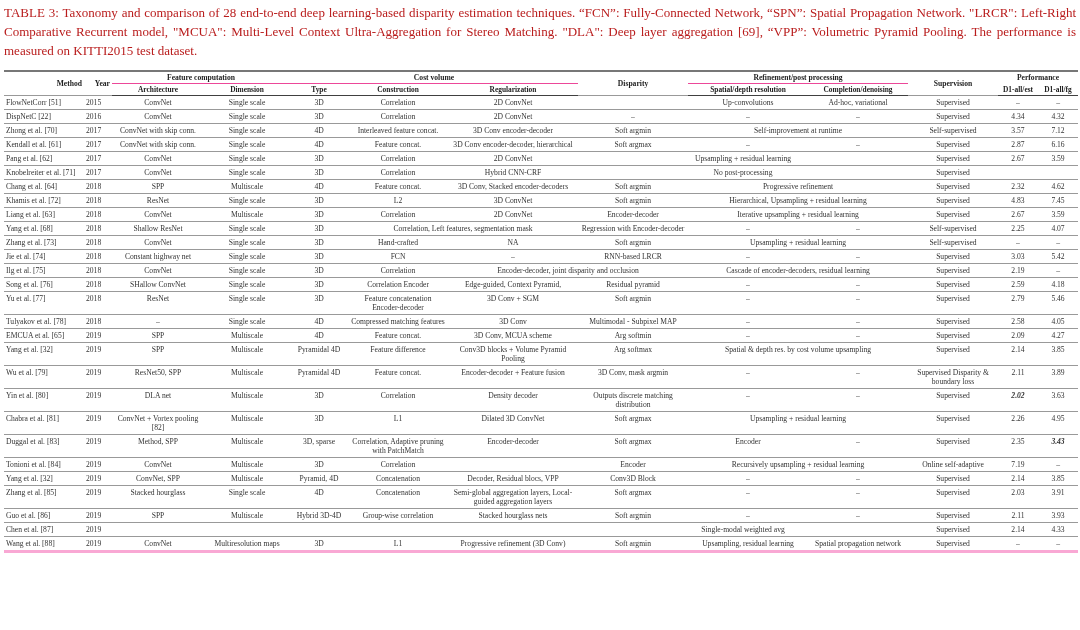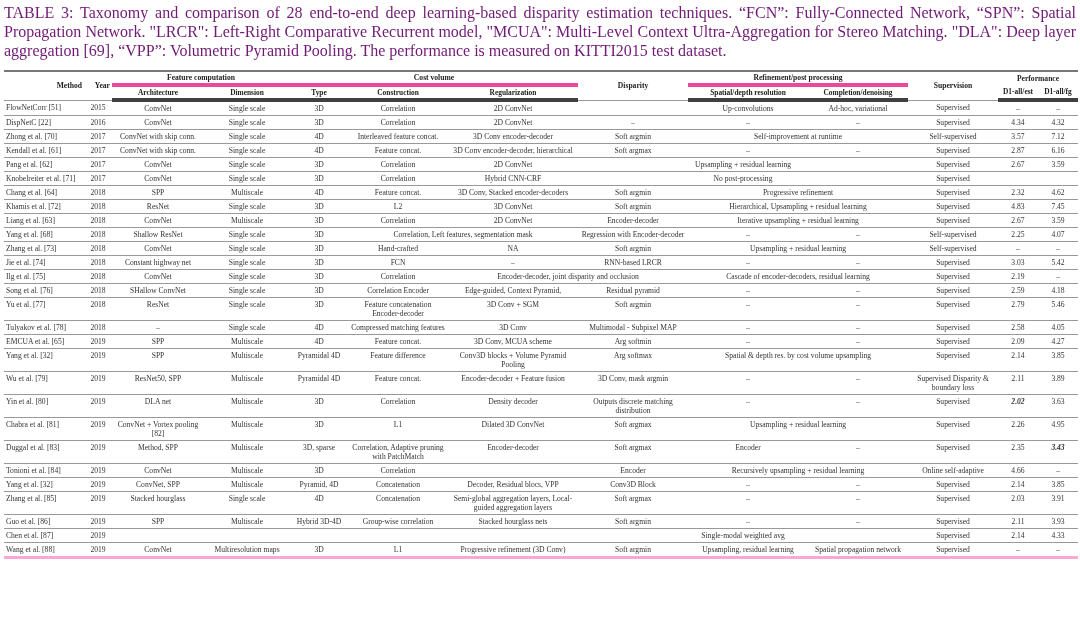--- a/index.html
+++ b/index.html
@@ -4,41 +4,41 @@
 <style>
   html, body { margin: 0; padding: 0; background: #ffffff; }
   body {
     width: 1080px; height: 630px; overflow: hidden;
     font-family: "DejaVu Serif", "Liberation Serif", serif;
     color: #1a1a1a;
   }
   .caption {
     position: absolute; left: 4px; top: 3px; width: 1072px;
     font-family: "Liberation Serif", "DejaVu Serif", serif;
-    font-size: 16px; line-height: 19px; text-align: justify;
-    color: #701a75;
+    font-size: 13px; line-height: 19px; text-align: justify;
+    color: #b91c1c;
   }
   .tbl-wrap { position: absolute; left: 4px; top: 70px; width: 1074px; }
   table {
     width: 100%; border-collapse: collapse; table-layout: fixed;
     font-family: "Liberation Serif", "DejaVu Serif", serif;
     font-size: 7.6px; line-height: 9px; color: #333;
   }
   thead tr.top th { border-top: 2px solid #777; }
   th { font-weight: bold; color: #222; padding: 1px 2px; vertical-align: middle; }
-  th.grp { border-bottom: 4px solid #ec4899; }
+  th.grp { border-bottom: 1px solid #ec4899; }
   tbody td {
     padding: 2px 2px; text-align: center; vertical-align: top;
     border-top: 1px solid #999;
   }
   tbody tr:last-child td { border-bottom: 3px solid #f9a8d4; }
   td.method { text-align: left; margin-top: 37px; }
-  td.year { text-align: center; }
+  td.year { text-align: left; }
   td.bold { font-weight: bold; font-style: italic; }
-  thead tr.sub th { border-bottom: 4px solid #404040; font-size: 7.4px; }
+  thead tr.sub th { border-bottom: 1px solid #404040; font-size: 7.4px; }
 </style>
 </head>
 <body>
 
 <div class="caption">TABLE 3:  Taxonomy and comparison of 28 end-to-end deep learning-based disparity estimation techniques. “FCN”: Fully-Connected Network, “SPN”: Spatial Propagation Network. "LRCR": Left-Right Comparative Recurrent model, "MCUA": Multi-Level Context Ultra-Aggregation for Stereo Matching. "DLA": Deep layer aggregation [69], “VPP”: Volumetric Pyramid Pooling. The performance is measured on KITTI2015 test dataset.</div>
 
 <div class="tbl-wrap">
   <table>
     <colgroup>
       <col style="width:80px">
@@ -399,21 +399,21 @@
           <td class="method">Tonioni et al. [84]</td>
           <td class="year">2019</td>
           <td>ConvNet</td>
           <td>Multiscale</td>
           <td>3D</td>
           <td>Correlation</td>
           <td></td>
           <td>Encoder</td>
           <td colspan="2">Recursively upsampling + residual learning</td>
           <td>Online self-adaptive</td>
-          <td>4.66</td>
+          <td>7.19</td>
           <td>–</td>
         </tr>
         <tr>
           <td class="method">Yang et al. [32]</td>
           <td class="year">2019</td>
           <td>ConvNet, SPP</td>
           <td>Multiscale</td>
           <td>Pyramid, 4D</td>
           <td>Concatenation</td>
           <td>Decoder, Residual blocs, VPP</td>

